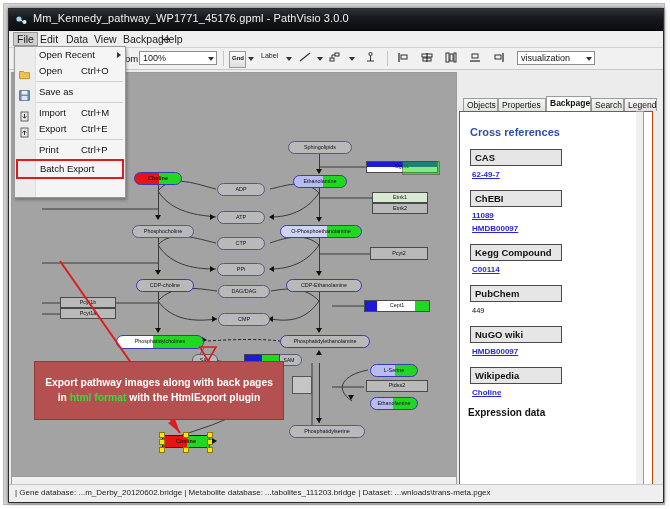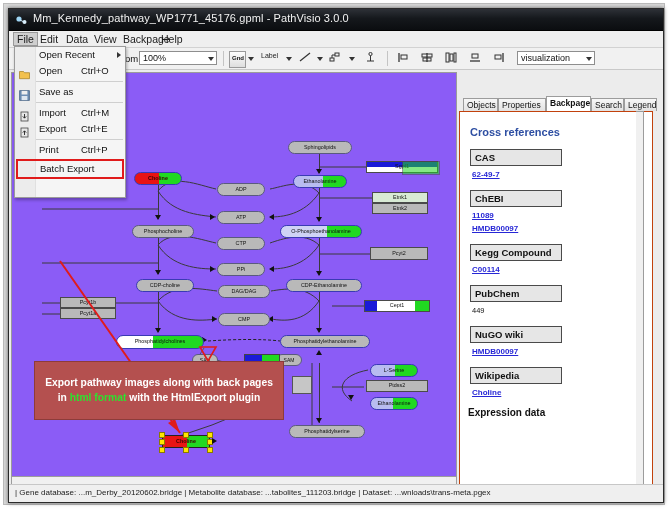--- a/index.html
+++ b/index.html
@@ -43,21 +43,21 @@
   .tsep{position:absolute;top:3px;width:1px;height:15px;background:#c4c4c4;}
   .tarr{position:absolute;top:9px;width:0;height:0;
         border-left:3px solid transparent;border-right:3px solid transparent;
         border-top:4px solid #333;}
   .ticon{position:absolute;top:4px;font-size:9px;color:#222;}
 
   
   #body{position:relative;height:434px;background:#ececec;}
   #canvaswrap{position:absolute;left:2px;top:2px;width:444px;height:410px;
               background:#ffffff;border:1px solid #9b9b9b;overflow:hidden;}
-  #canvas{position:absolute;left:0;top:0;width:444px;height:410px;background:#8b5cf6;}
+  #canvas{position:absolute;left:0;top:0;width:444px;height:410px;background:#a3a3a3;}
 
   
   #side{position:absolute;left:450px;top:2px;width:185px;height:410px;
         background:#ececec;margin-top:24px;}
   #tabs{position:relative;height:15px;}
   .tab{position:absolute;top:2px;height:13px;font-size:8.5px;color:#111;
        background:linear-gradient(180deg,#f7f7f7,#e2e2e2);
        border:1px solid #9c9c9c;border-bottom:none;padding:1px 3px 0 3px;
        box-sizing:border-box;white-space:nowrap;}
   .tab.active{top:0;height:15px;background:#ffffff;font-weight:bold;z-index:3;}

